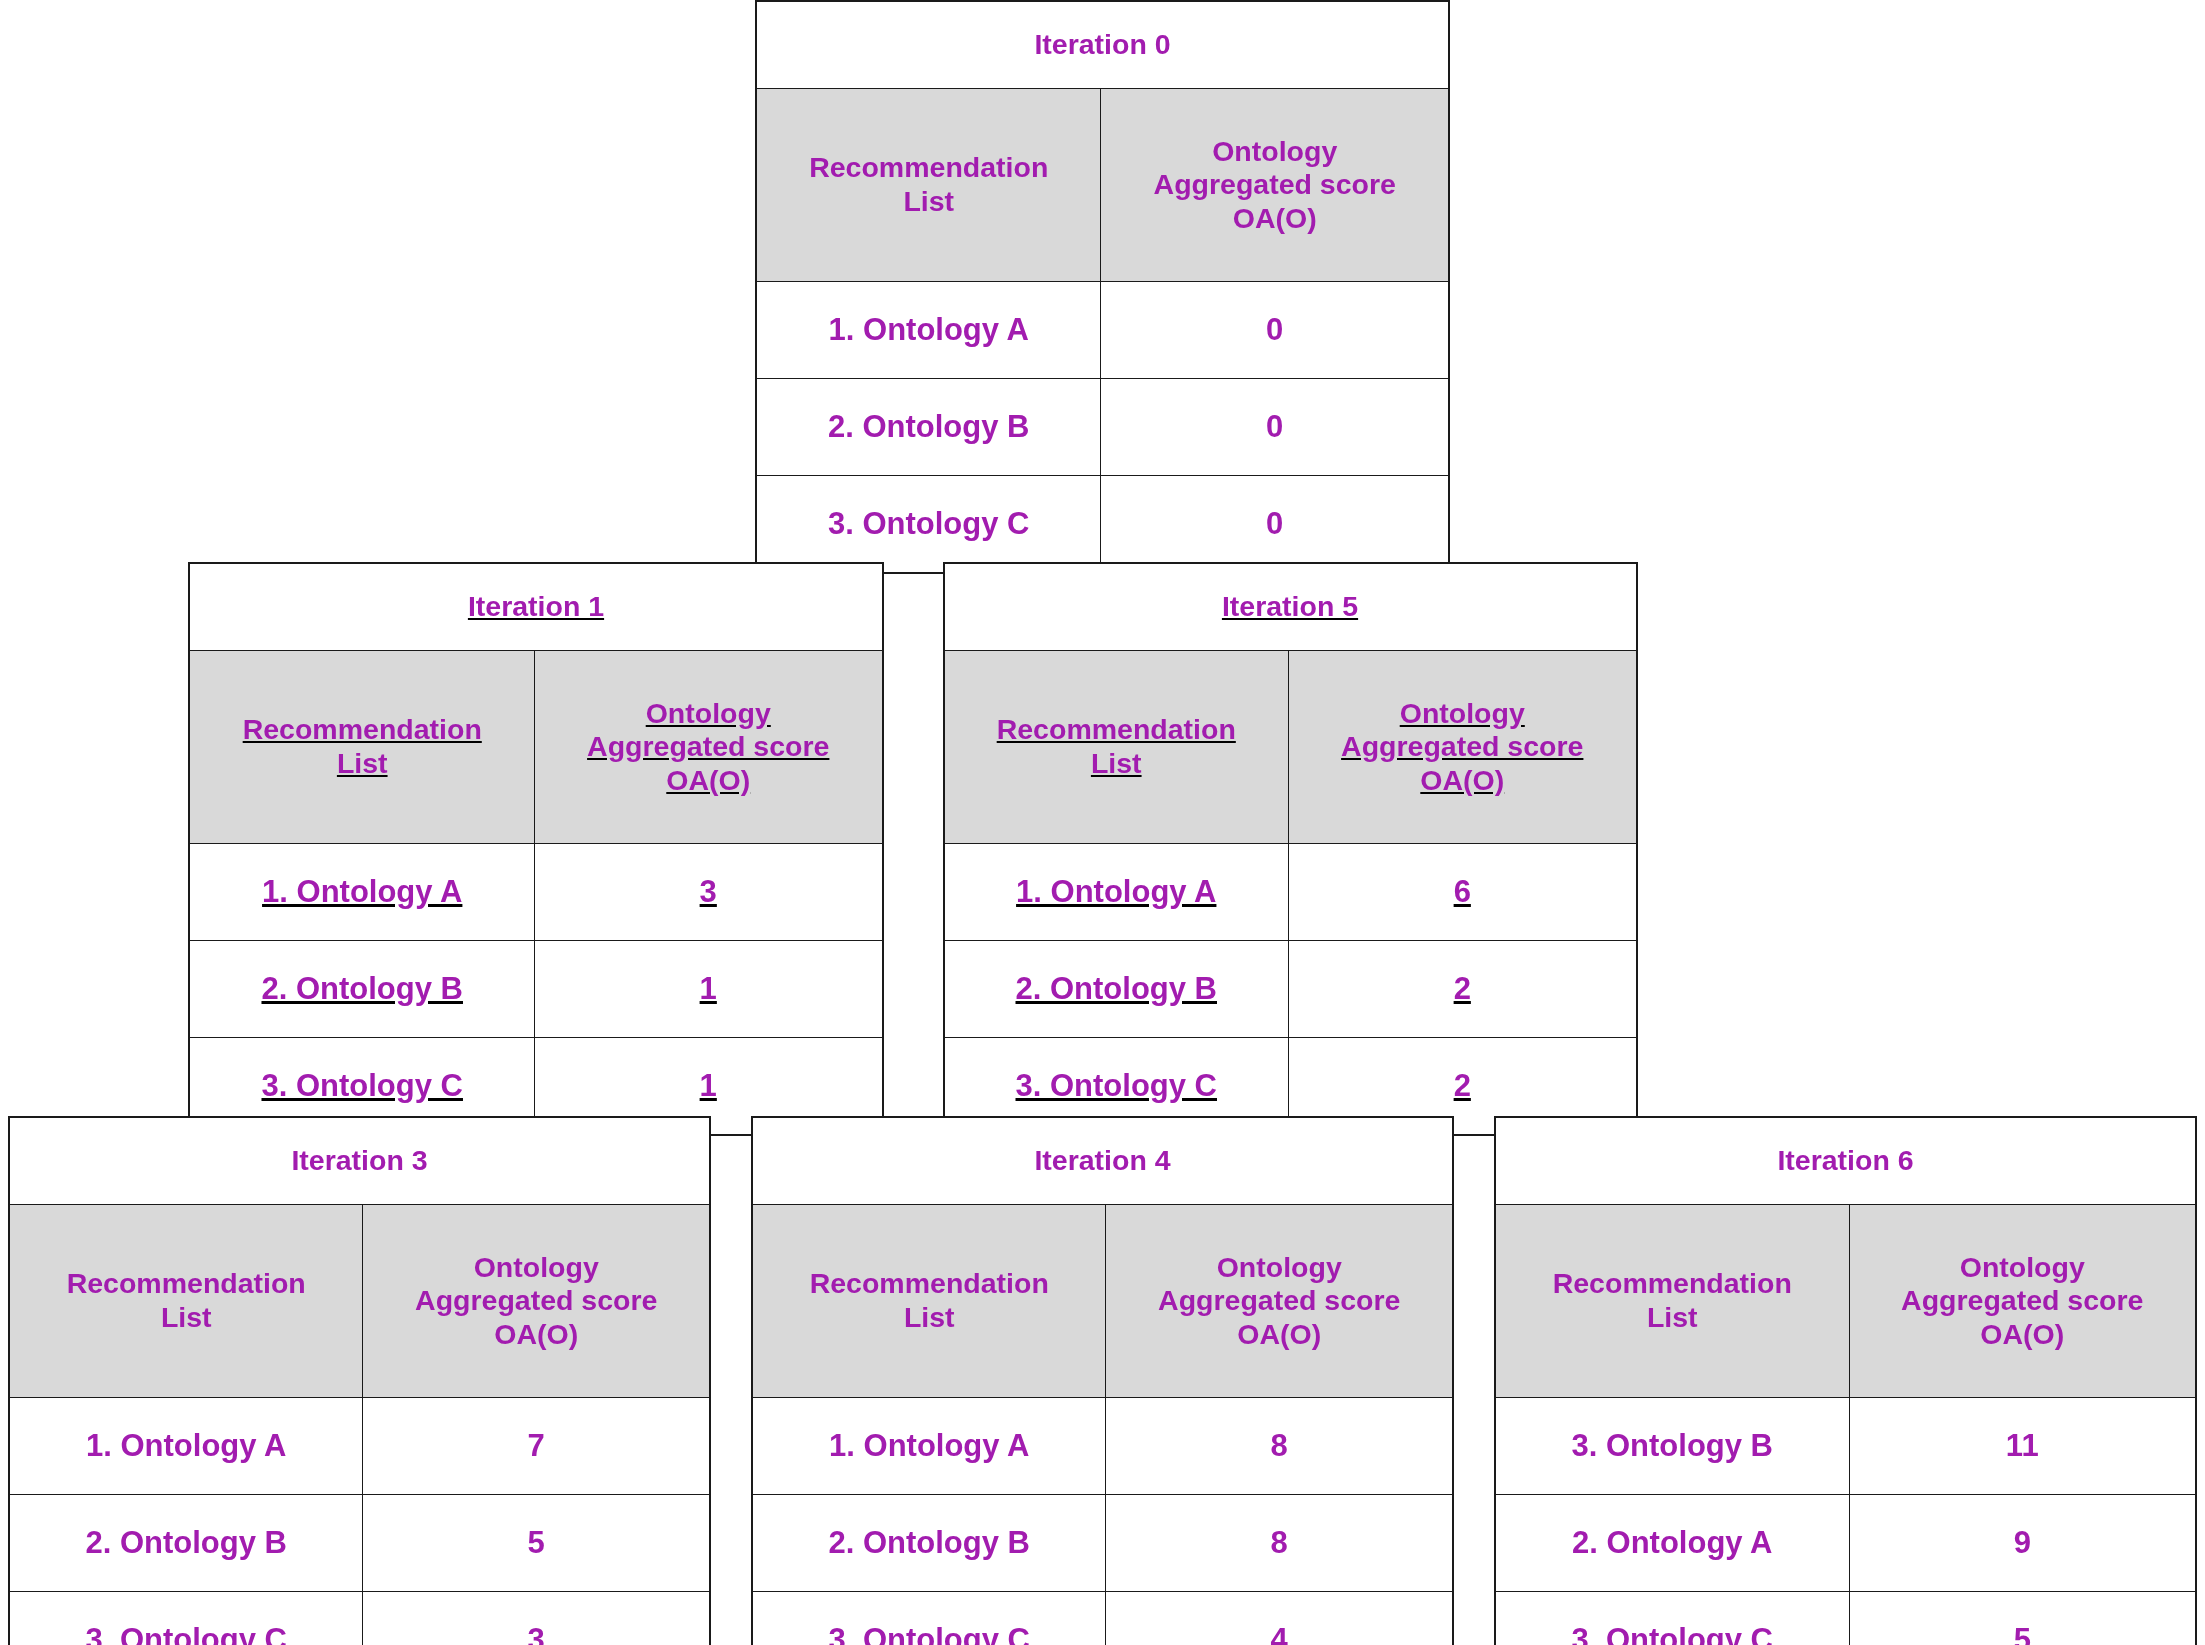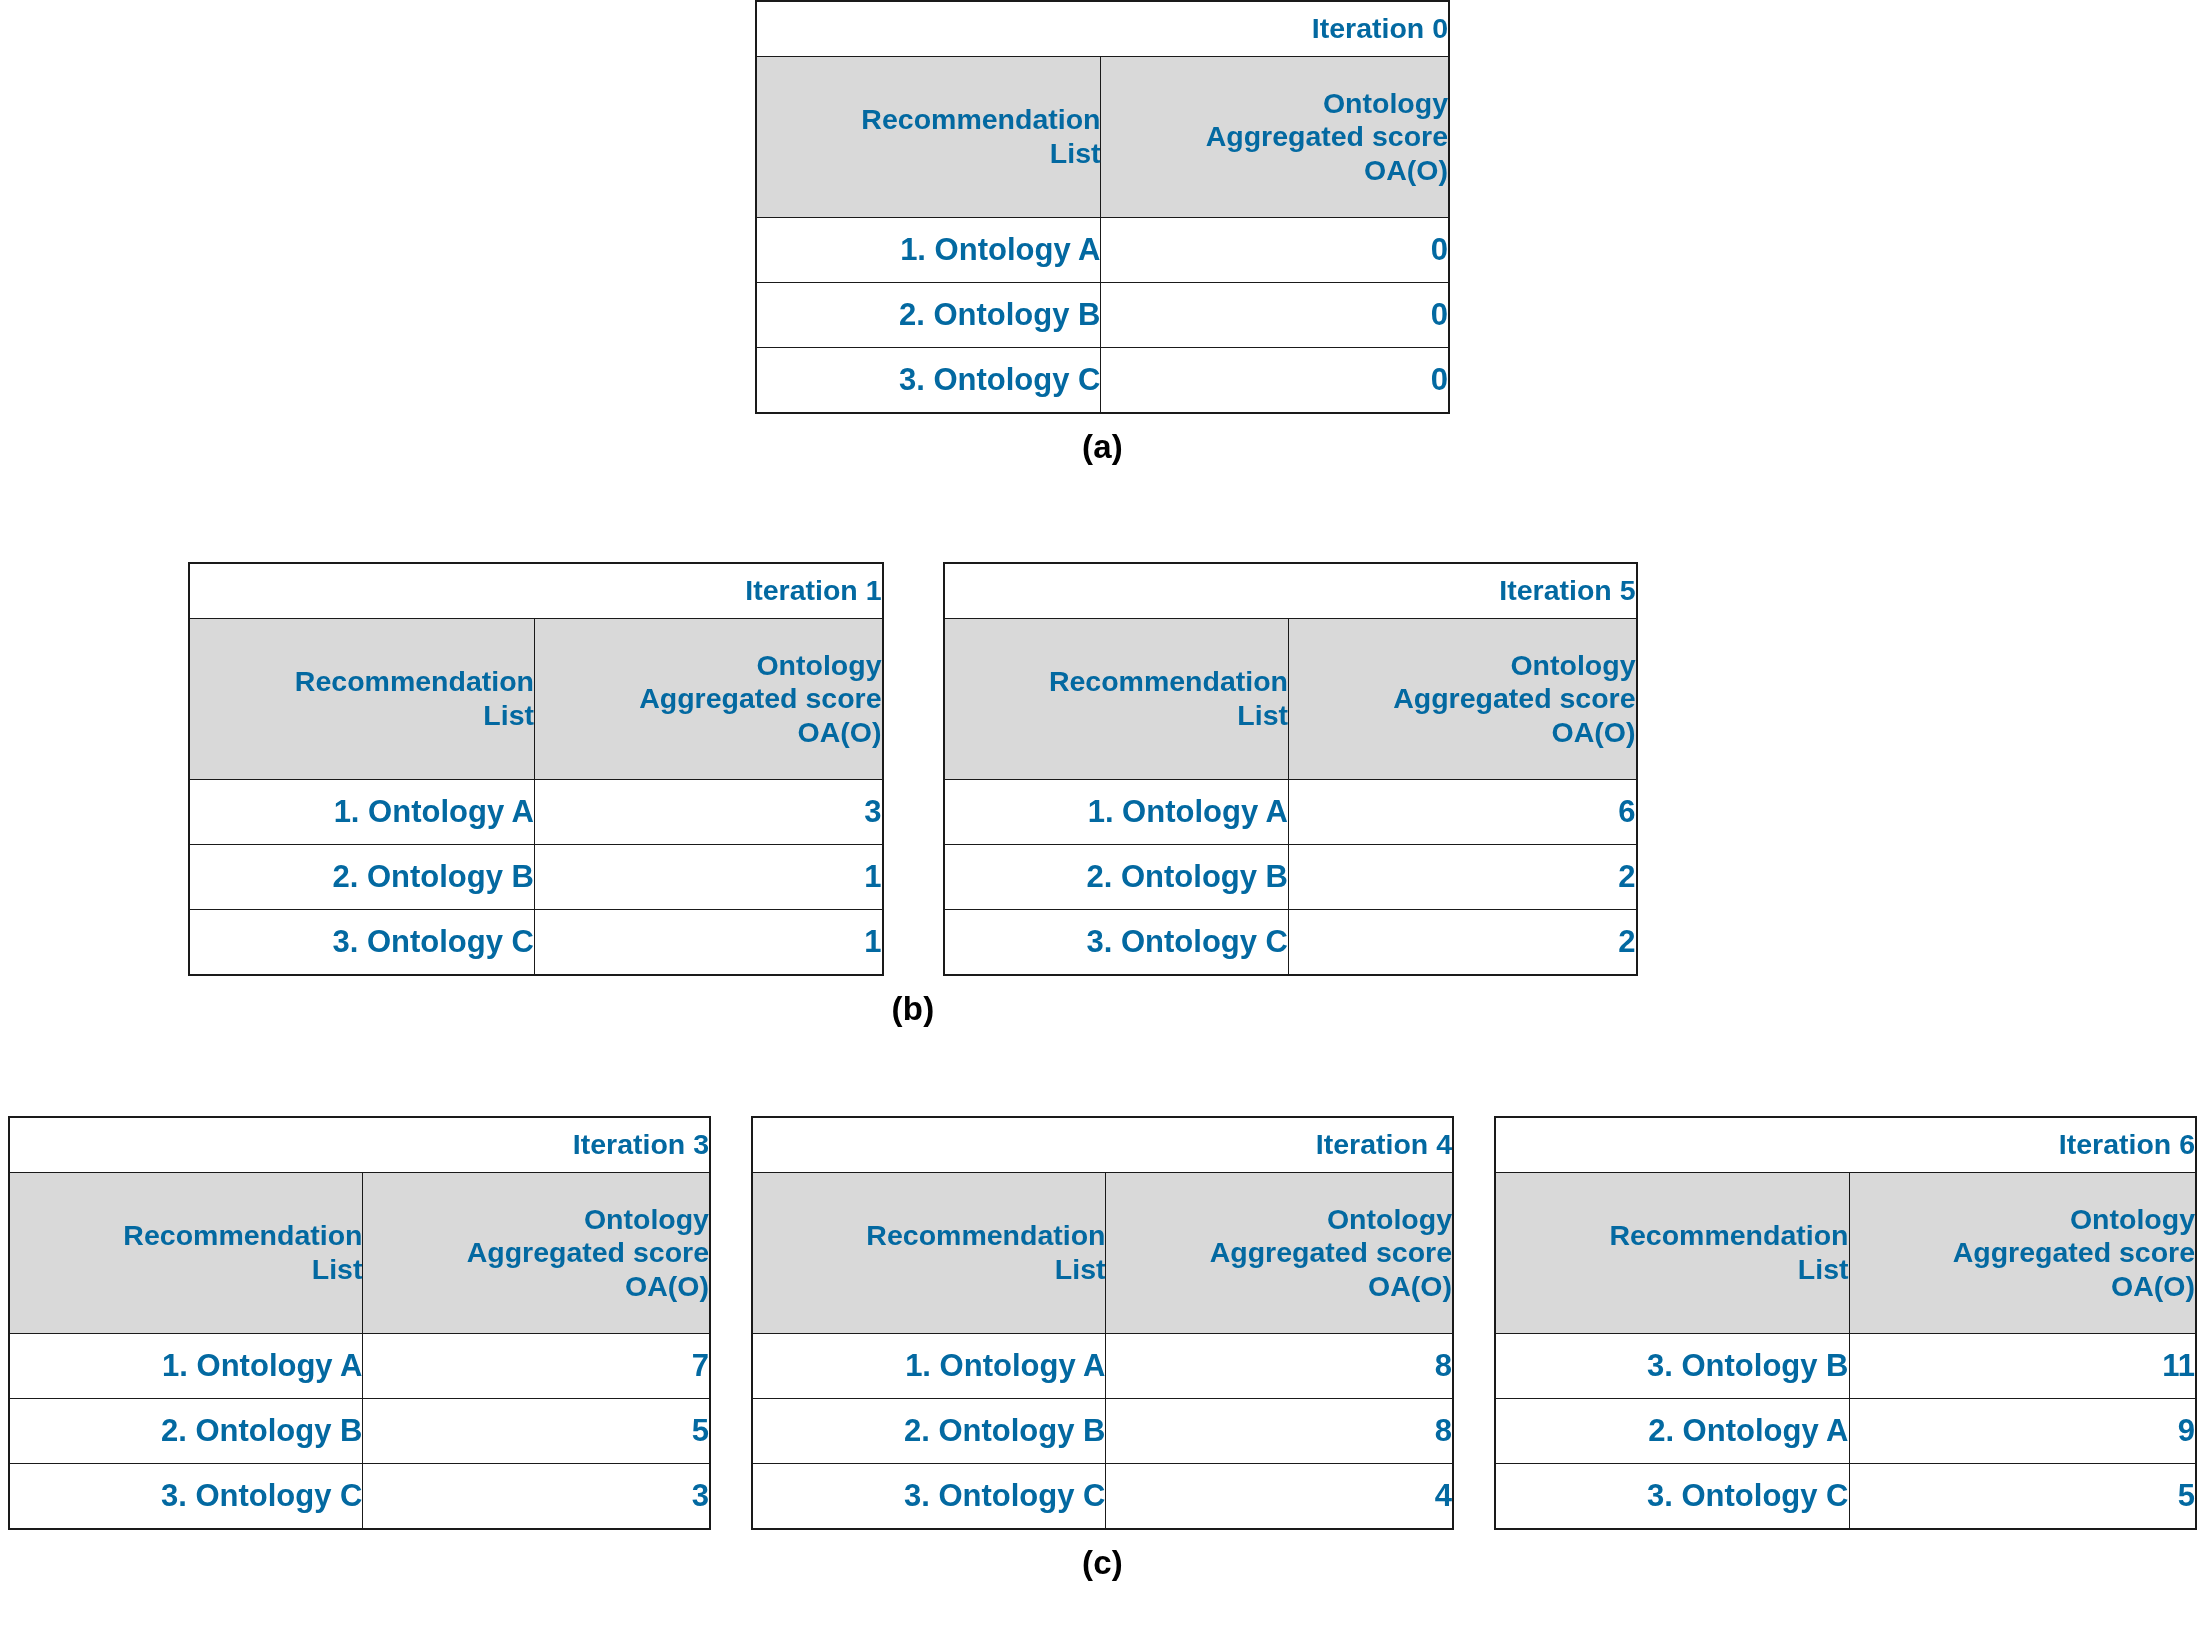--- a/index.html
+++ b/index.html
@@ -22,25 +22,25 @@
 
   
   .iter-table {
     border-collapse: collapse;
     table-layout: fixed;
     background: #ffffff;
     border: 2.5px solid #1a1a1a;
   }
   .iter-table td {
     border: 1.9px solid #1a1a1a;
-    text-align: right;
+    text-align: center;
     vertical-align: middle;
     font-weight: bold;
-    color: #0369a1;
-    padding: 0;
+    color: #a21caf;
+    padding: 16px;
     line-height: 1.18;
   }
 
   .title-cell {
     background: #ffffff;
     font-size: 28.5px;
     height: 54px;
   }
   .head-cell {
     background: #d9d9d9;
@@ -62,21 +62,21 @@
   #group-a .table-row-wrap {
     display: flex;
     justify-content: center;
     gap: 59px;
   }
   #group-a .iter-table { width: 693px; }
   #group-a .col-left  { width: 345px; }
   #group-a .col-right { width: 348px; }
 
   
-  #group-b { left: 0; top: 562px; width: 1826px; }
+  #group-b { left: 0; top: 562px; width: 1826px; text-decoration: underline; }
   #group-b .table-row-wrap {
     display: flex;
     justify-content: center;
     gap: 59px;
   }
   #group-b .iter-table { width: 693px; }
   #group-b .col-left  { width: 345px; }
   #group-b .col-right { width: 348px; }
 
   

